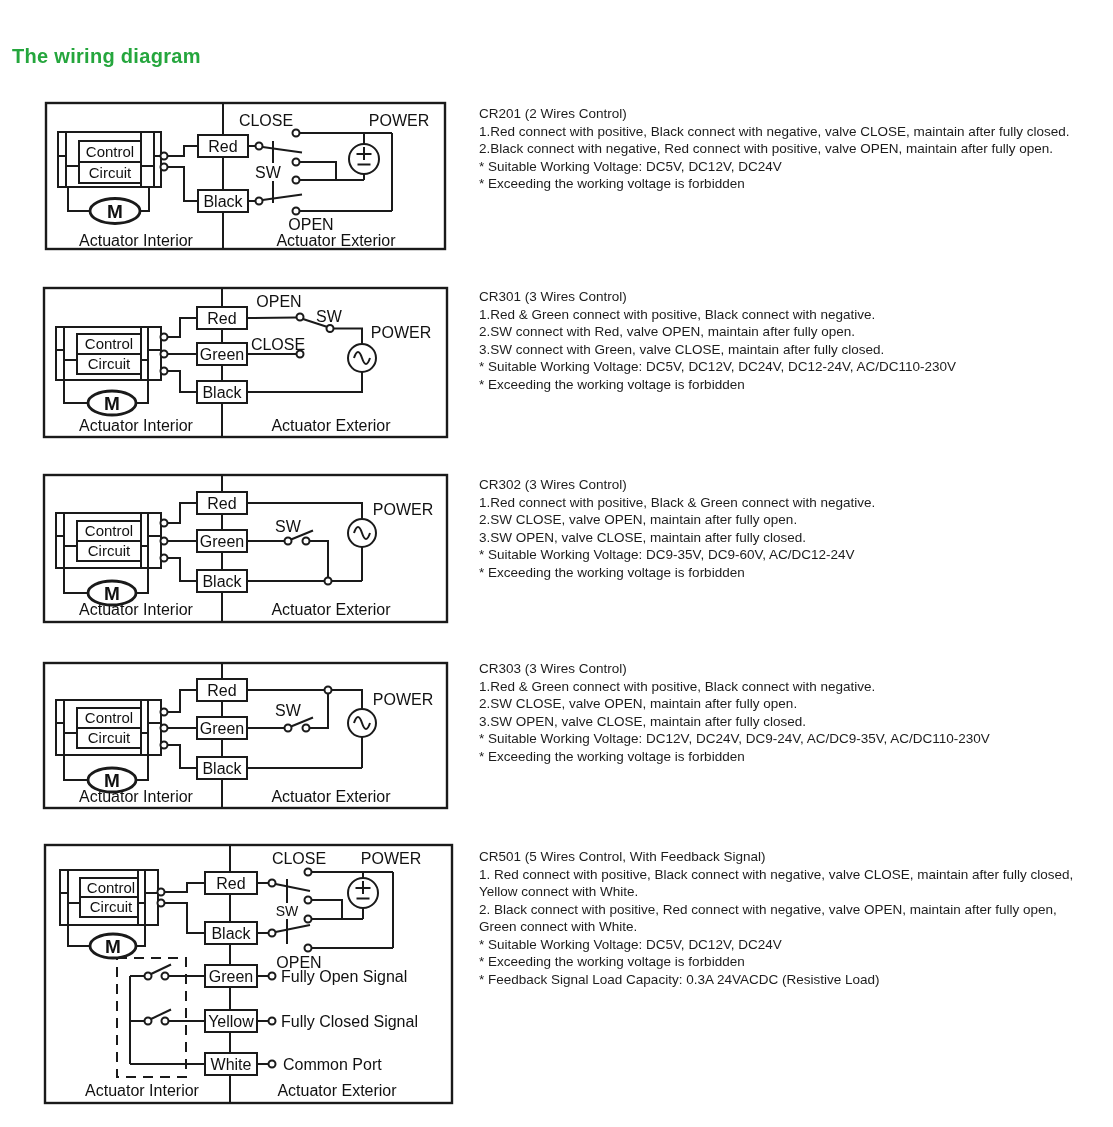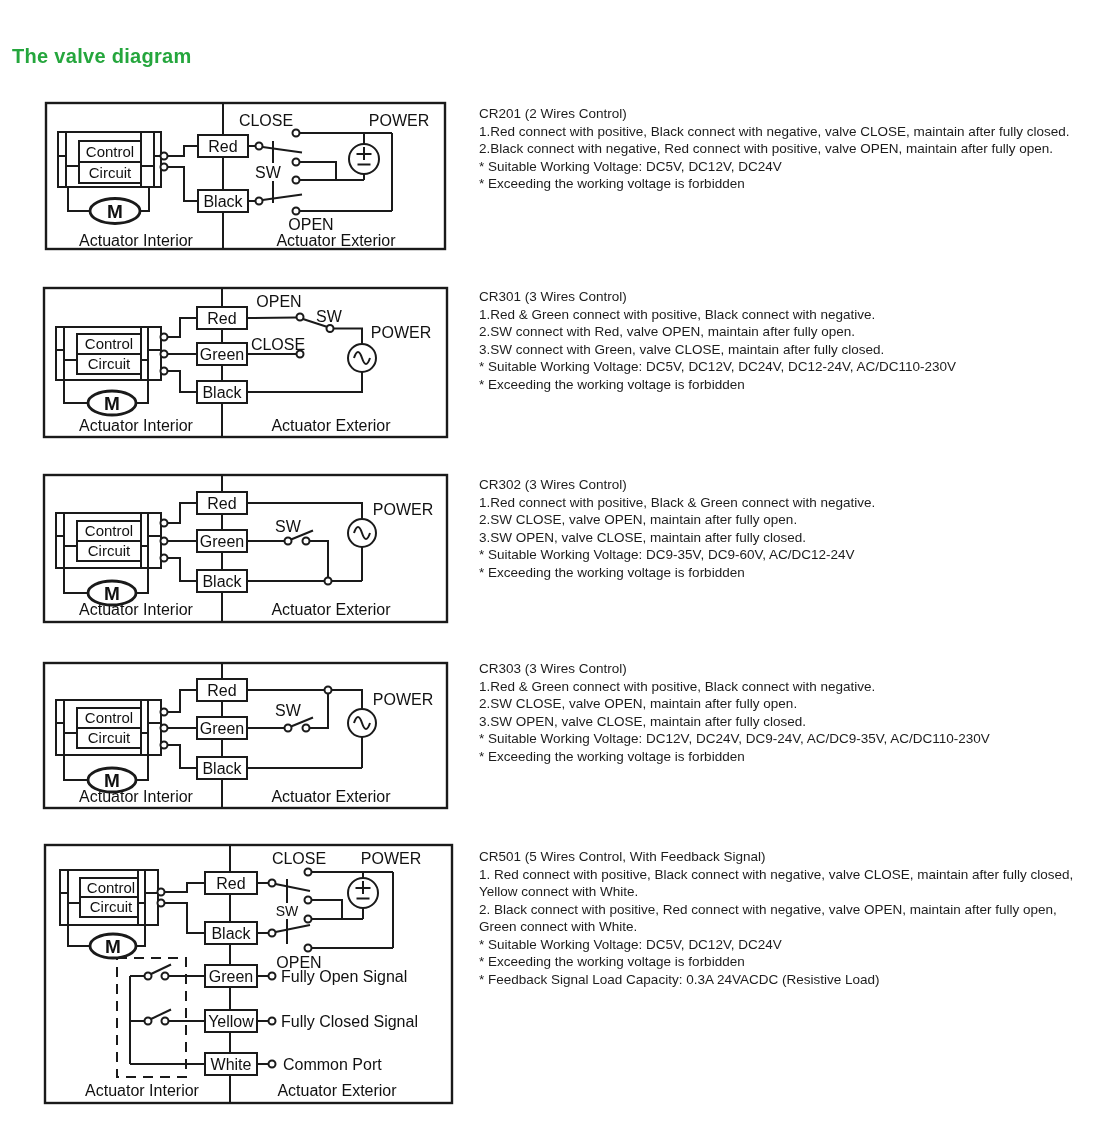--- a/index.html
+++ b/index.html
@@ -23,21 +23,21 @@
   .mot-e{fill:#fff;stroke:#1a1a1a;stroke-width:2.8}
   .mot{font-size:19px;font-weight:bold;text-anchor:middle}
   .notes{position:absolute;left:479px;width:642px;color:#1c1c1c;
          font-size:13.5px;line-height:17.5px}
 </style>
 </head>
 <body>
 
 <div class="canvas">
 
-  <div class="page-title" style="color: rgb(37, 166, 61);">The valve diagram</div>
+  <div class="page-title" style="color: rgb(37, 166, 61);">The wiring diagram</div>
 
   <svg class="diagram" style="left:44px;top:100px" width="412" height="152" viewBox="44 100 412 152">
     <rect class="enc" x="46" y="103" width="399" height="146"></rect>
     <line class="w" x1="223" y1="103" x2="223" y2="249"></line>
     <g>
       <rect class="bx" x="58" y="132" width="103" height="55"></rect>
       <line class="w" x1="66" y1="132" x2="66" y2="187"></line>
       <line class="w" x1="141" y1="132" x2="141" y2="187"></line>
       <line class="w" x1="154" y1="132" x2="154" y2="187"></line>
       <line class="w" x1="58" y1="156" x2="66" y2="156"></line>

